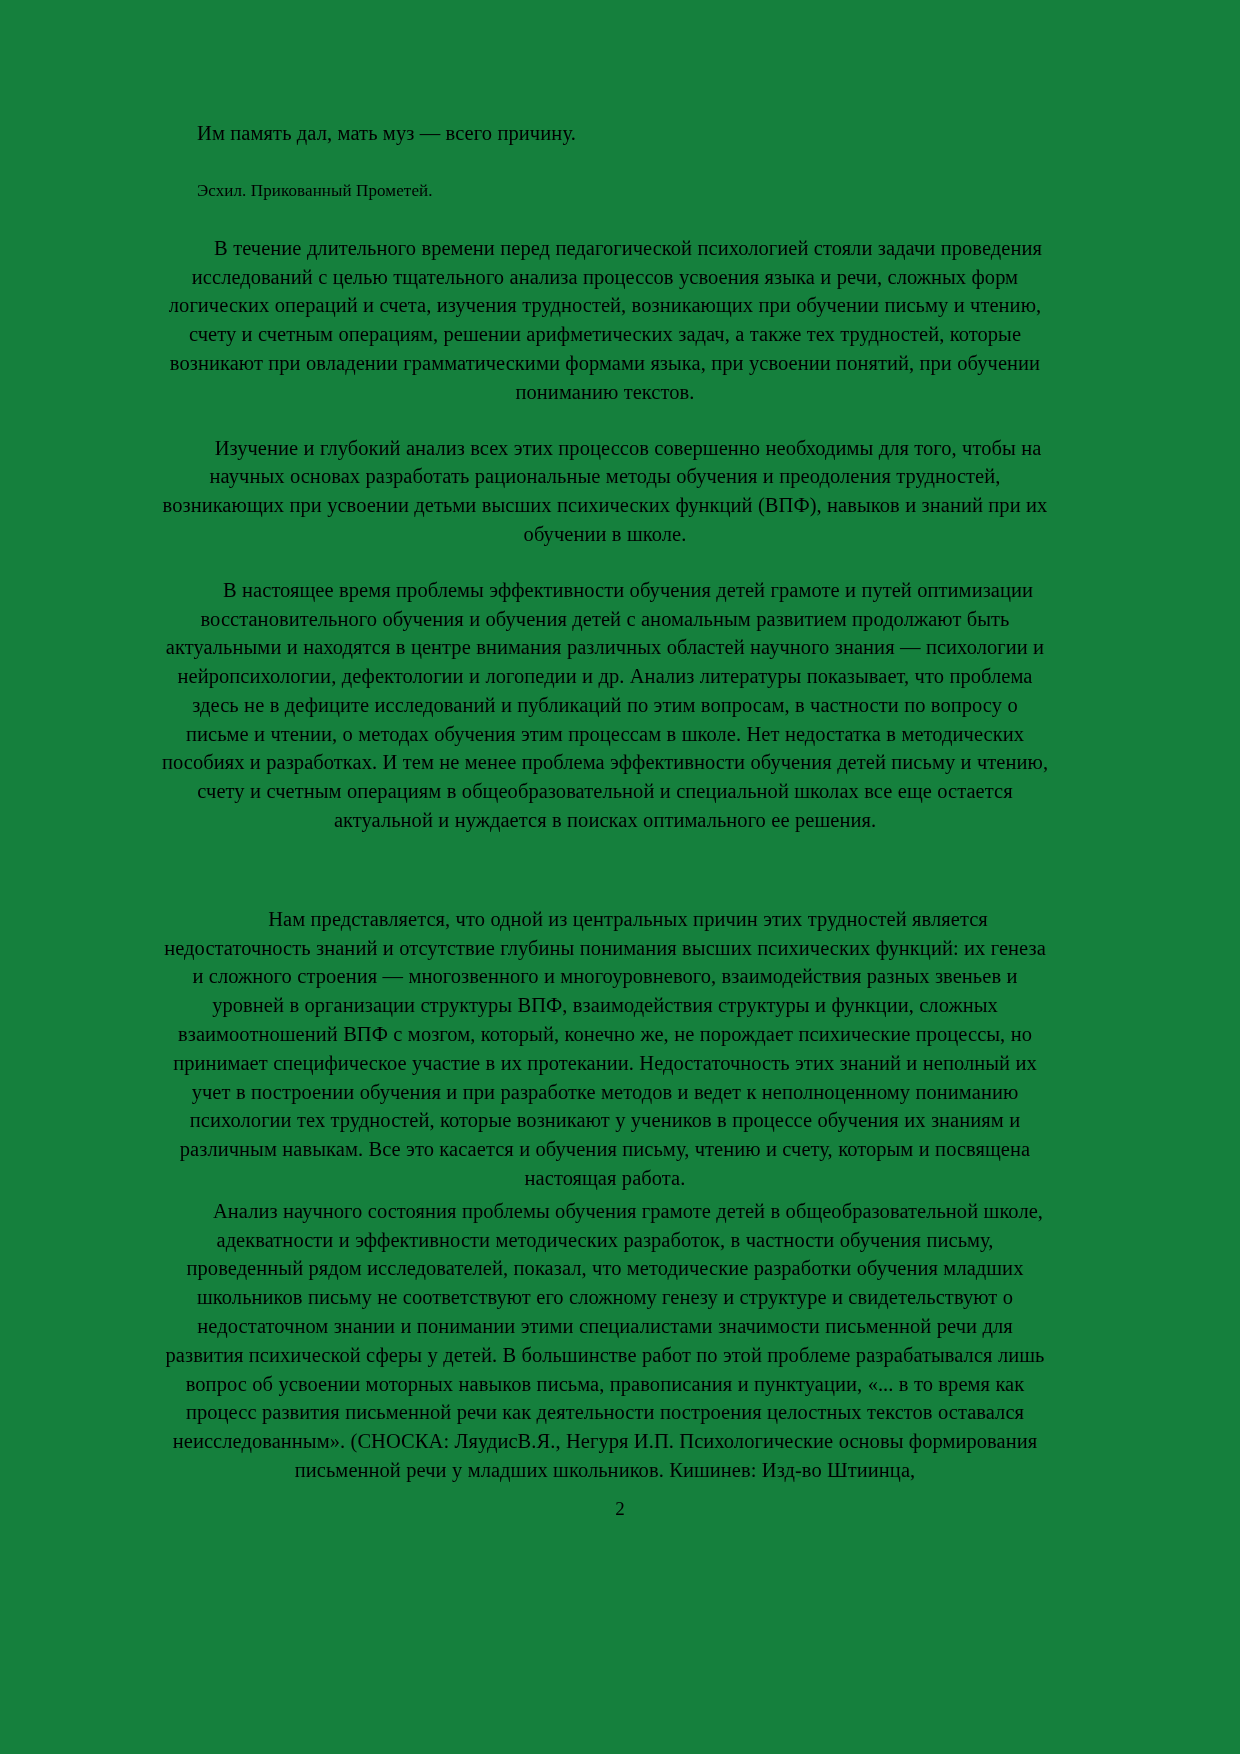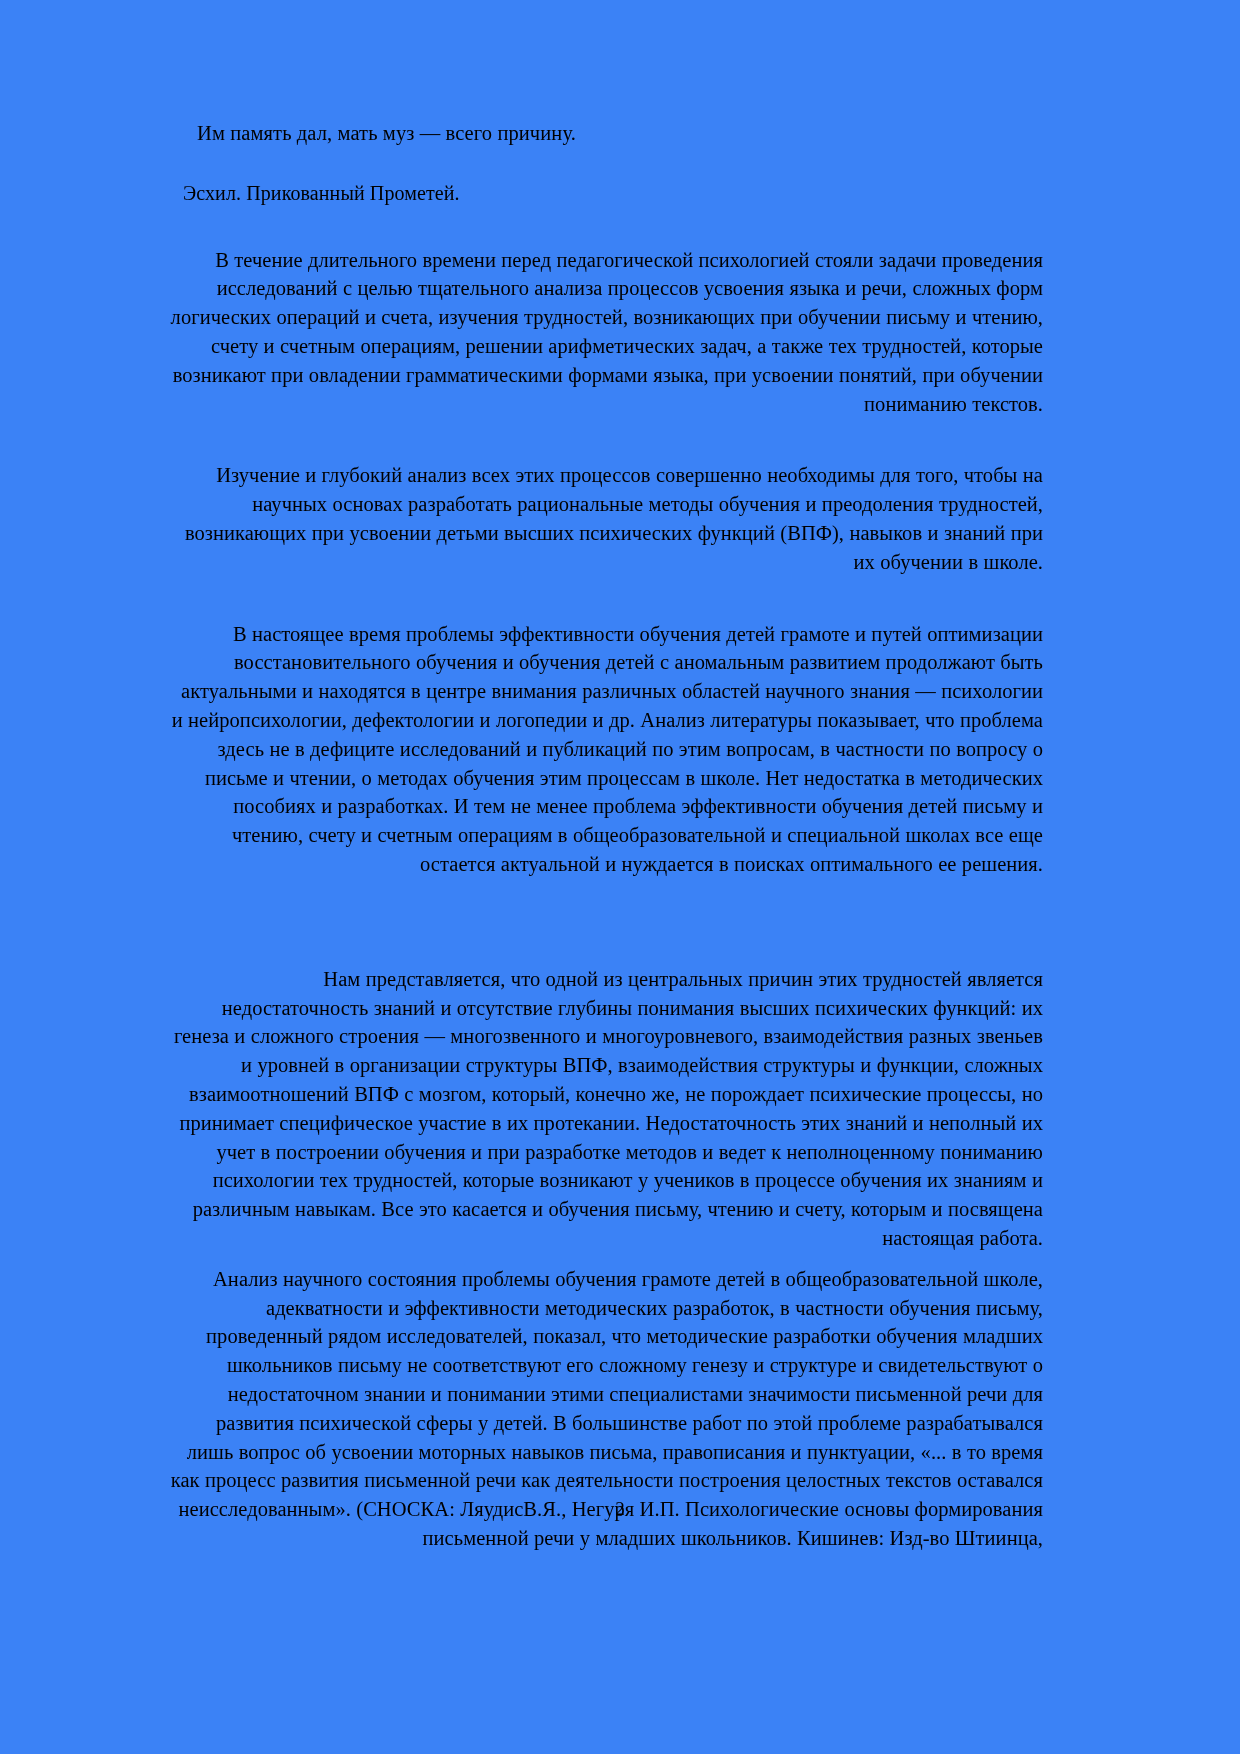--- a/index.html
+++ b/index.html
@@ -13,21 +13,21 @@
     height: 1754px;
     position: relative;
     font-family: "Liberation Serif", "DejaVu Serif", serif;
     color: #000000;
     overflow: hidden;
   }
 
   .page {
     position: absolute;
     inset: 0;
-    background: #3b82f6;
+    background: #15803d;
   }
 
   .content {
     position: absolute;
     left: 155px;
     top: 120px;
     width: 900px;
   }
 
   .epigraph {
@@ -36,39 +36,39 @@
     margin: 0 0 0 42px;
     text-align: left;
     letter-spacing: 0.1px;
   }
 
   .epigraph-gap {
     height: 33px;
   }
 
   .source-line {
-    font-size: 20px;
+    font-size: 17px;
     line-height: 1.30;
-    margin: 0 0 0 28px;
+    margin: 0 0 0 42px;
     letter-spacing: 0.1px;
   }
 
   .section-heading {
     font-size: 20.5px;
     line-height: 1.30;
     margin: 0 0 0 42px;
     letter-spacing: 0.1px;
     font-weight: normal;
   }
 
   .para {
     font-size: 20.5px;
     line-height: 1.405;
-    margin: 12px;
-    text-align: right;
+    margin: 4px;
+    text-align: center;
     text-indent: 46px;
     letter-spacing: 0.05px;
     word-spacing: 0.2px;
   }
 
   .spacer-sm { height: 19px; }
   .spacer-md { height: 28px; }
   .spacer-lg { height: 62px; }
 
   .page-number {

